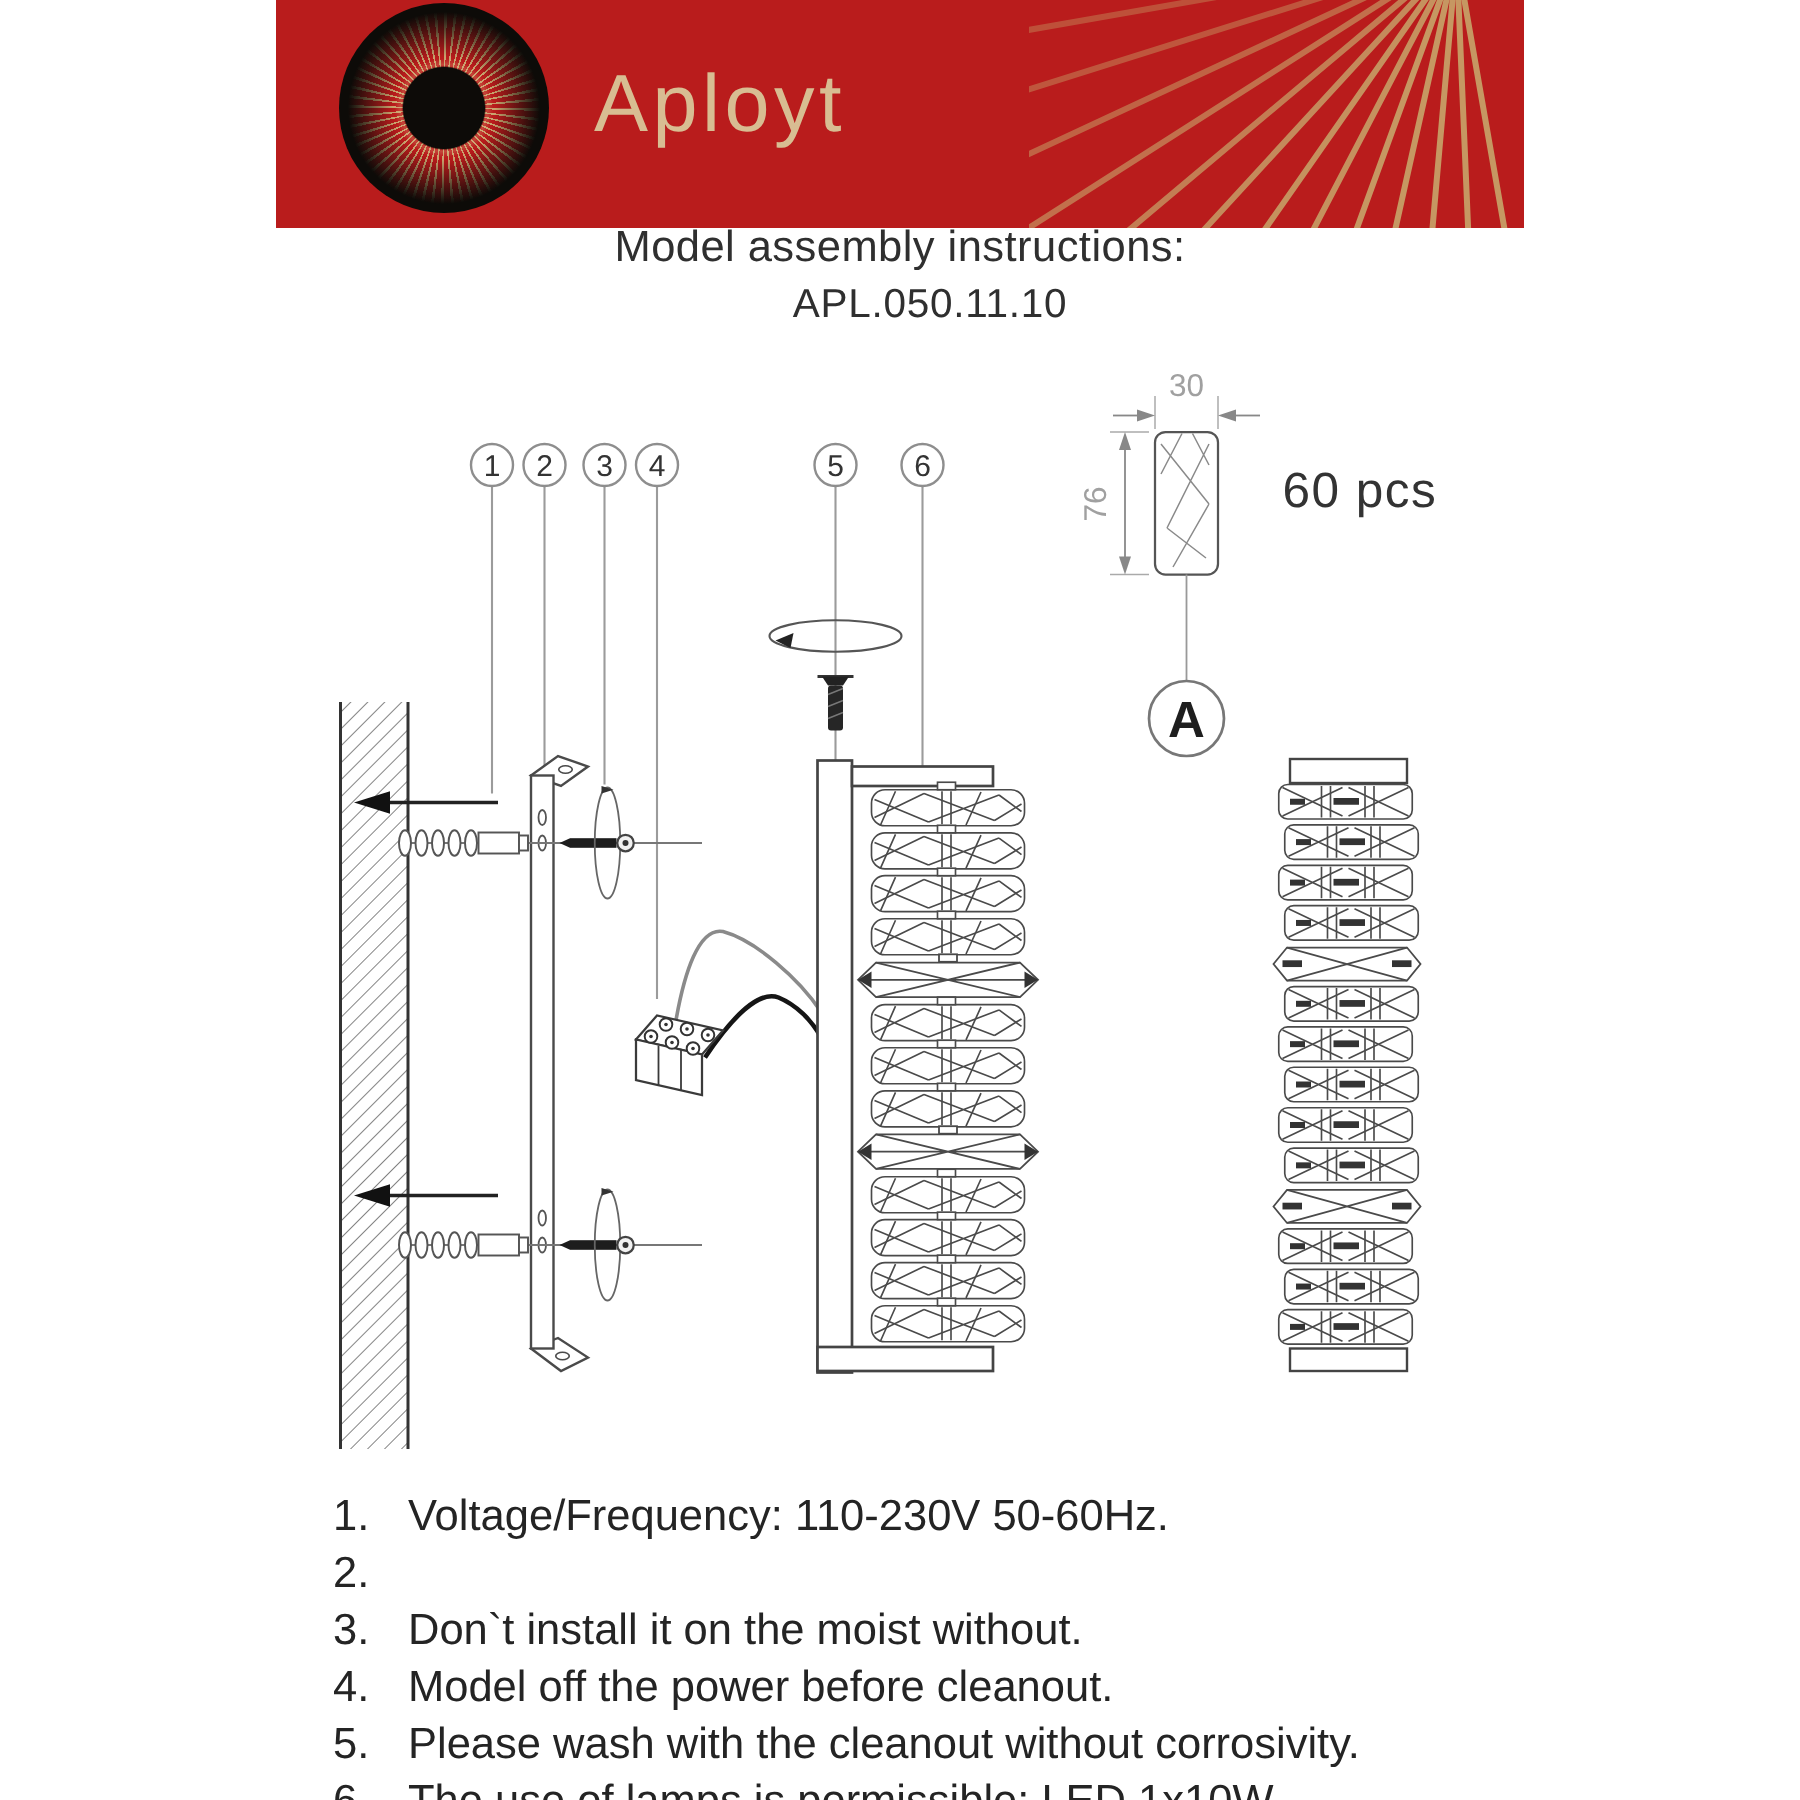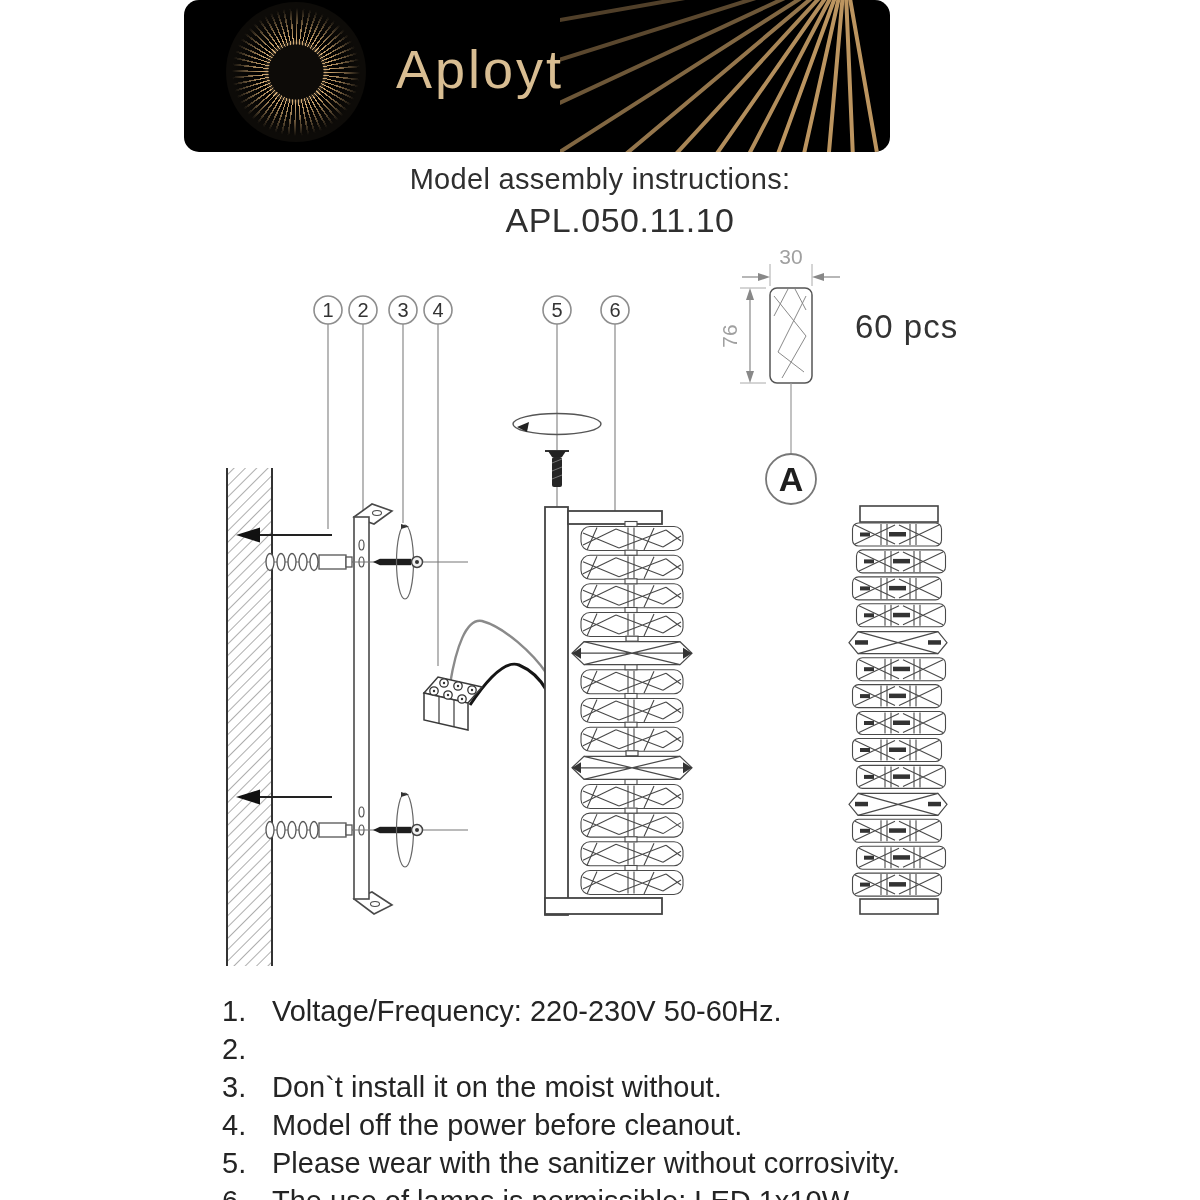--- a/index.html
+++ b/index.html
@@ -2,40 +2,40 @@
 <html><head>
 <meta charset="utf-8">
 <style>
   html,body{margin:0;padding:0;}
   body{
     width:1200px;height:1200px;position:relative;background:#ffffff;
     font-family:"Liberation Sans",sans-serif;color:#262626;overflow:hidden;
   }
   
   .banner{
-    position:absolute;left:184px;top:0;width:706px;height:152px;
-    background:#000000;overflow:hidden;border-radius:15px;
+    position:absolute;left:184px;top:0;width:832px;height:152px;
+    background:#b91c1c;overflow:hidden;
   }
   .sunburst{
     position:absolute;left:42px;top:2px;width:140px;height:140px;border-radius:50%;
     background:
       radial-gradient(circle,#0d0b08 0 27px,rgba(13,11,8,0) 28px),
       radial-gradient(circle,rgba(232,198,148,0) 0 26px,rgba(232,198,148,0.25) 29px,rgba(232,198,148,0) 33px),
       radial-gradient(circle,rgba(13,11,8,0) 0 34px,#0d0b08 64px),
       repeating-conic-gradient(#c9a26d 0deg 1.8deg,rgba(201,162,109,0) 1.8deg 6deg);
   }
   .brand{
     position:absolute;left:212px;top:38px;
     font-size:54px;letter-spacing:3px;color:#d8bd92;font-weight:400;
   }
   .corner-rays{position:absolute;right:0;top:0;}
   
-  .title-block{position:absolute;left:0;top:163px;width:1200px;text-align:center;}
+  .title-block{position:absolute;left:0;top:149px;width:1200px;text-align:center;}
   .page-title{font-size:29px;color:#2f2f2f;letter-spacing:0.3px;}
-  .model-number{font-size:34px;color:#2f2f2f;margin-top:5px;letter-spacing:0.5px;margin-left:40px;}
+  .model-number{font-size:27px;color:#2f2f2f;margin-top:5px;letter-spacing:0.5px;margin-left:40px;}
   
   .diagram{position:absolute;left:0;top:0;width:1200px;height:1200px;}
   .diagram text{font-family:"Liberation Sans",sans-serif;}
   
   .instructions{position:absolute;left:222px;top:992px;width:800px;}
   .inst-row{position:relative;padding-left:50px;height:38px;line-height:38px;
     font-size:29px;color:#242424;white-space:nowrap;}
   .inst-num{position:absolute;left:0;top:0;}
 </style>
 </head>
@@ -285,34 +285,34 @@
     <use href="#rowSwide" x="849" y="791.3"></use>
     <use href="#rowS" x="852" y="818.3"></use>
     <use href="#rowS" x="856" y="845.2"></use>
     <use href="#rowS" x="852" y="872.1"></use>
   </g>
 </svg>
 
 <div class="instructions">
   <div class="inst-row">
     <span class="inst-num">1.</span>
-    <span class="inst-text">Voltage/Frequency: 220-230V 50-60Hz.</span>
+    <span class="inst-text">Voltage/Frequency: 110-230V 50-60Hz.</span>
   </div>
   <div class="inst-row">
     <span class="inst-num">2.</span>
   </div>
   <div class="inst-row">
     <span class="inst-num">3.</span>
     <span class="inst-text">Don`t install it on the moist without.</span>
   </div>
   <div class="inst-row">
     <span class="inst-num">4.</span>
     <span class="inst-text">Model off the power before cleanout.</span>
   </div>
   <div class="inst-row">
     <span class="inst-num">5.</span>
-    <span class="inst-text">Please wear with the sanitizer without corrosivity.</span>
+    <span class="inst-text">Please wash with the cleanout without corrosivity.</span>
   </div>
   <div class="inst-row">
     <span class="inst-num">6.</span>
     <span class="inst-text">The use of lamps is permissible: LED 1x10W.</span>
   </div>
 </div>
 
 </body></html>

